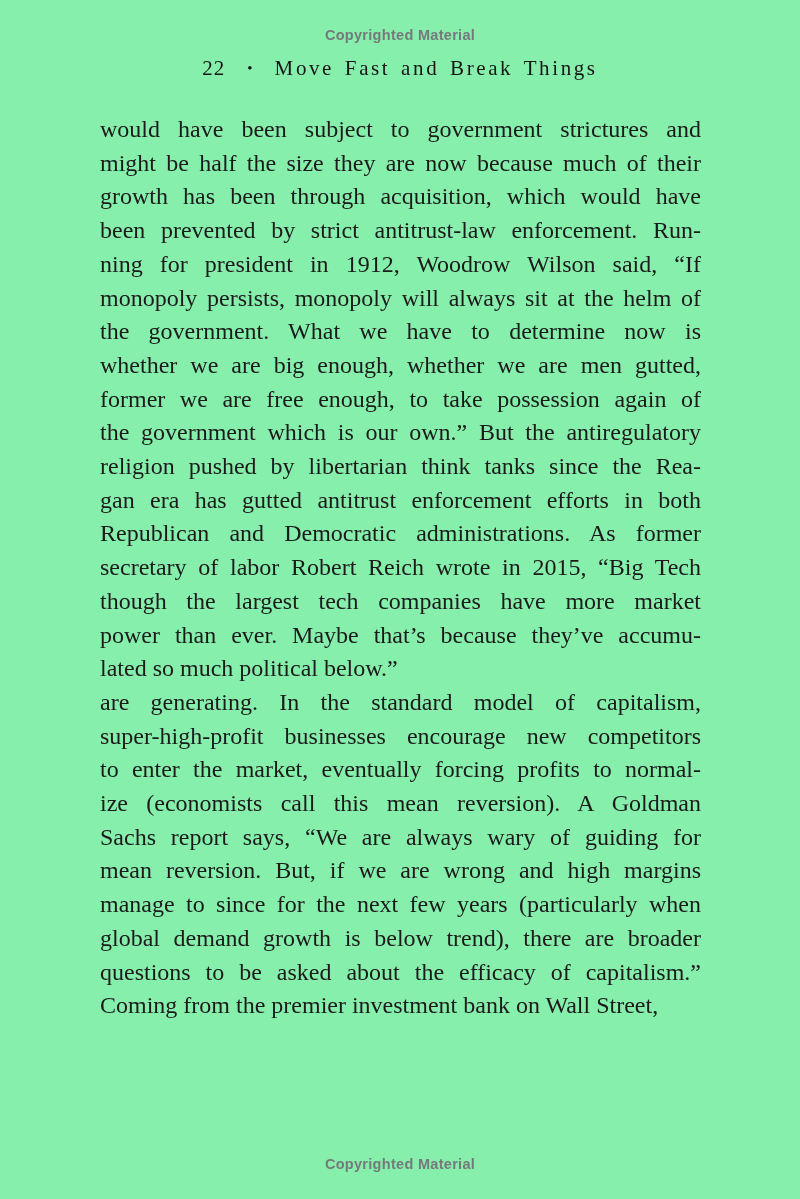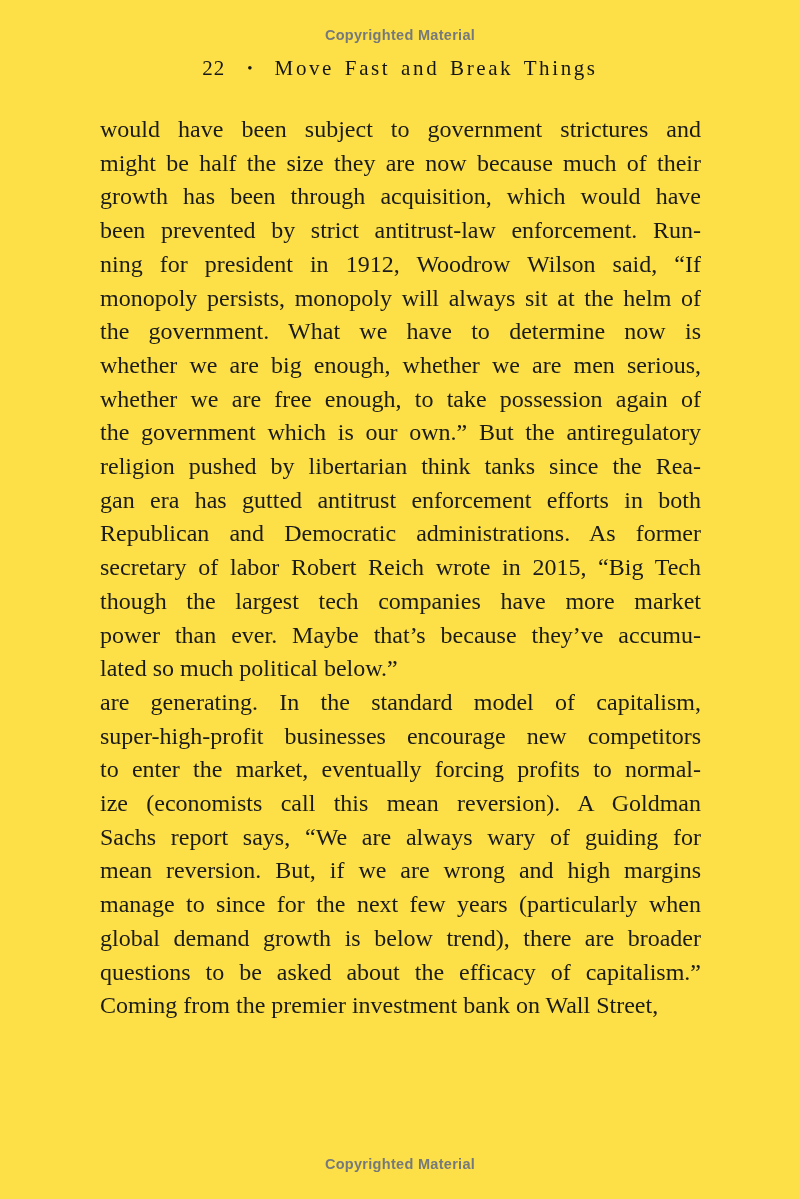--- a/index.html
+++ b/index.html
@@ -69,38 +69,38 @@
   .line.last {
     text-align-last: left;
   }
   .line.indent {
     text-indent: 31px;
   }
 </style>
 </head>
 <body>
 
-<div class="page" style="background: #fde047;">
+<div class="page" style="background: #86efac;">
 
   <div class="copyright top" style="color: rgb(118, 121, 123);">Copyrighted Material</div>
 
   <div class="running-head" style="color: rgb(22, 22, 22);">
     <span class="page-number">22</span><span class="bullet">•</span><span class="title">Move Fast and Break Things</span>
   </div>
 
   <div class="body-text" id="body-text" style="color: rgb(27, 27, 27);">
       <div class="line">would have been subject to government strictures and</div>
       <div class="line">might be half the size they are now because much of their</div>
       <div class="line">growth has been through acquisition, which would have</div>
       <div class="line">been prevented by strict antitrust-law enforcement. Run-</div>
       <div class="line">ning for president in 1912, Woodrow Wilson said, “If</div>
       <div class="line">monopoly persists, monopoly will always sit at the helm of</div>
       <div class="line">the government. What we have to determine now is</div>
-      <div class="line">whether we are big enough, whether we are men serious,</div>
-      <div class="line">whether we are free enough, to take possession again of</div>
+      <div class="line">whether we are big enough, whether we are men gutted,</div>
+      <div class="line">former we are free enough, to take possession again of</div>
       <div class="line">the government which is our own.” But the antiregulatory</div>
       <div class="line">religion pushed by libertarian think tanks since the Rea-</div>
       <div class="line">gan era has gutted antitrust enforcement efforts in both</div>
       <div class="line">Republican and Democratic administrations. As former</div>
       <div class="line">secretary of labor Robert Reich wrote in 2015, “Big Tech</div>
       <div class="line">though the largest tech companies have more market</div>
       <div class="line">power than ever. Maybe that’s because they’ve accumu-</div>
       <div class="line last">lated so much political below.”</div>
       <div class="line">are generating. In the standard model of capitalism,</div>
       <div class="line">super-high-profit businesses encourage new competitors</div>

